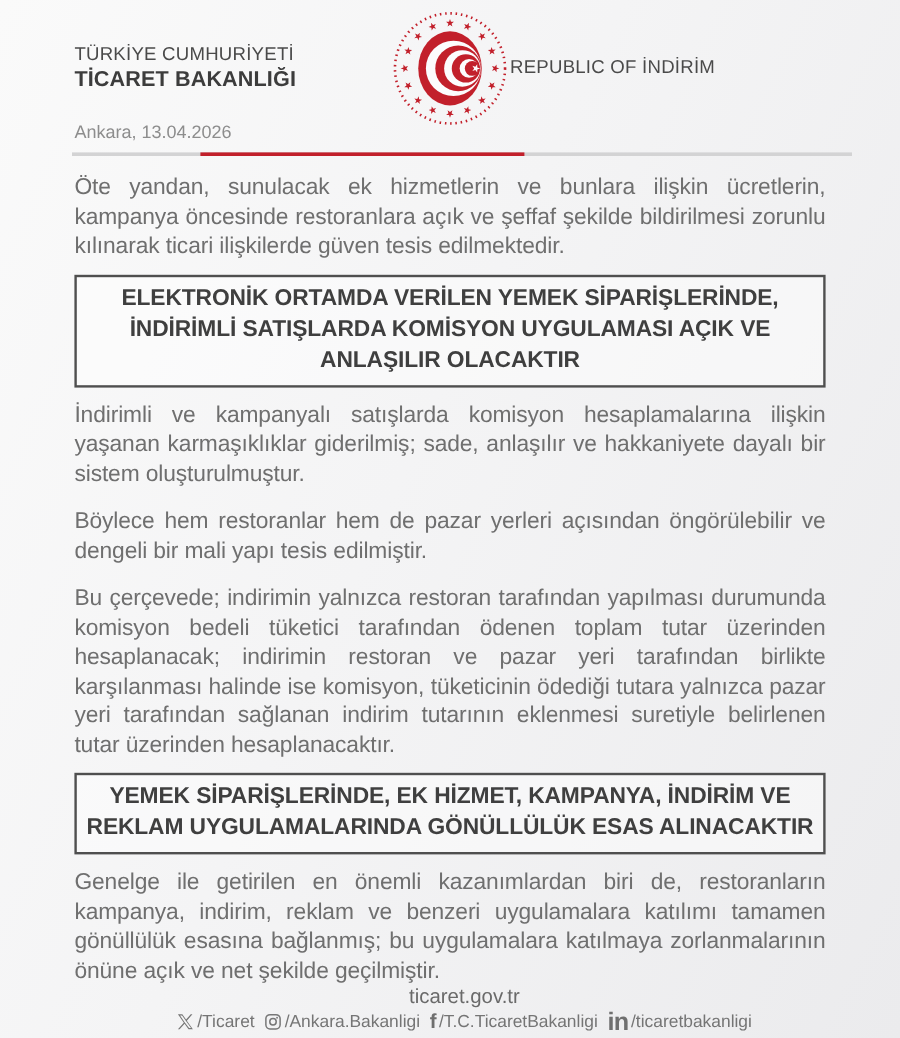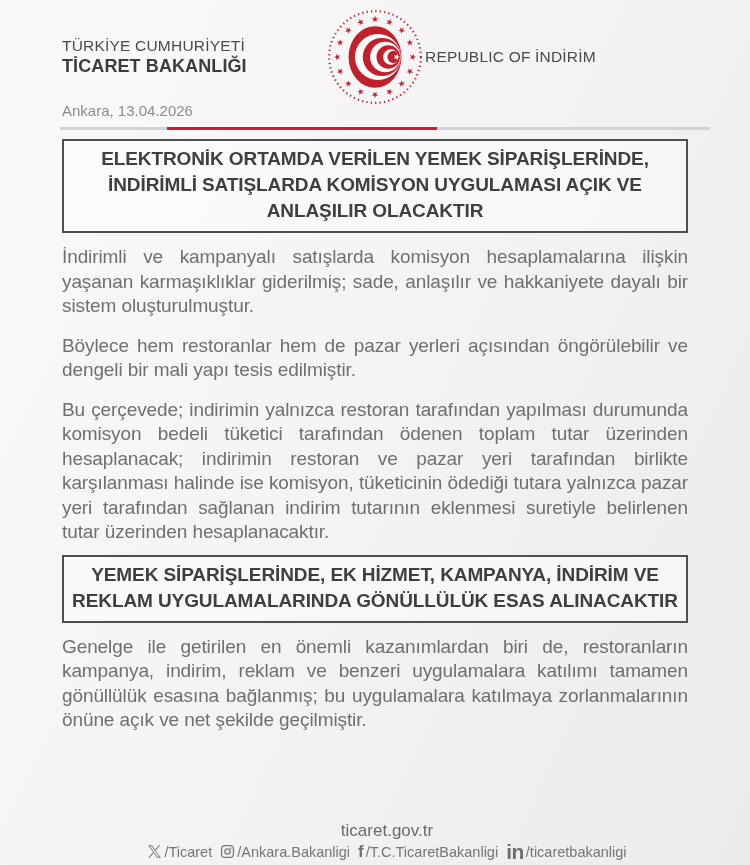--- a/index.html
+++ b/index.html
@@ -114,20 +114,21 @@
     <div class="hdr-col">
       <div class="hdr-line1">REPUBLIC OF İNDİRİM</div>
     </div>
   </div>
 
   <div class="dateline">Ankara, 13.04.2026</div>
   <div class="divider">
     <div class="divider-red"></div>
   </div>
 
+  <p class="para">Öte yandan, sunulacak ek hizmetlerin ve bunlara ilişkin ücretlerin, kampanya öncesinde restoranlara açık ve şeffaf şekilde bildirilmesi zorunlu kılınarak ticari ilişkilerde güven tesis edilmektedir.</p>
 
   <div class="headline-box">ELEKTRONİK ORTAMDA VERİLEN YEMEK SİPARİŞLERİNDE, İNDİRİMLİ SATIŞLARDA KOMİSYON UYGULAMASI AÇIK VE ANLAŞILIR OLACAKTIR</div>
 
   <p class="para">İndirimli ve kampanyalı satışlarda komisyon hesaplamalarına ilişkin yaşanan karmaşıklıklar giderilmiş; sade, anlaşılır ve hakkaniyete dayalı bir sistem oluşturulmuştur.</p>
   <p class="para">Böylece hem restoranlar hem de pazar yerleri açısından öngörülebilir ve dengeli bir mali yapı tesis edilmiştir.</p>
   <p class="para">Bu çerçevede; indirimin yalnızca restoran tarafından yapılması durumunda komisyon bedeli tüketici tarafından ödenen toplam tutar üzerinden hesaplanacak; indirimin restoran ve pazar yeri tarafından birlikte karşılanması halinde ise komisyon, tüketicinin ödediği tutara yalnızca pazar yeri tarafından sağlanan indirim tutarının eklenmesi suretiyle belirlenen tutar üzerinden hesaplanacaktır.</p>
 
   <div class="headline-box">YEMEK SİPARİŞLERİNDE, EK HİZMET, KAMPANYA, İNDİRİM VE REKLAM UYGULAMALARINDA GÖNÜLLÜLÜK ESAS ALINACAKTIR</div>
 
   <p class="para">Genelge ile getirilen en önemli kazanımlardan biri de, restoranların kampanya, indirim, reklam ve benzeri uygulamalara katılımı tamamen gönüllülük esasına bağlanmış; bu uygulamalara katılmaya zorlanmalarının önüne açık ve net şekilde geçilmiştir.</p>

